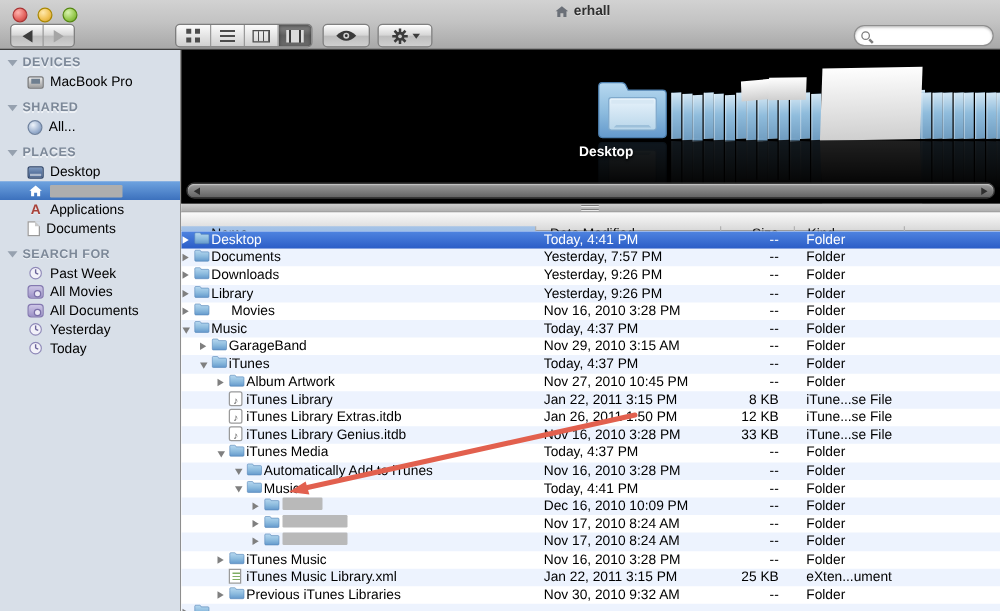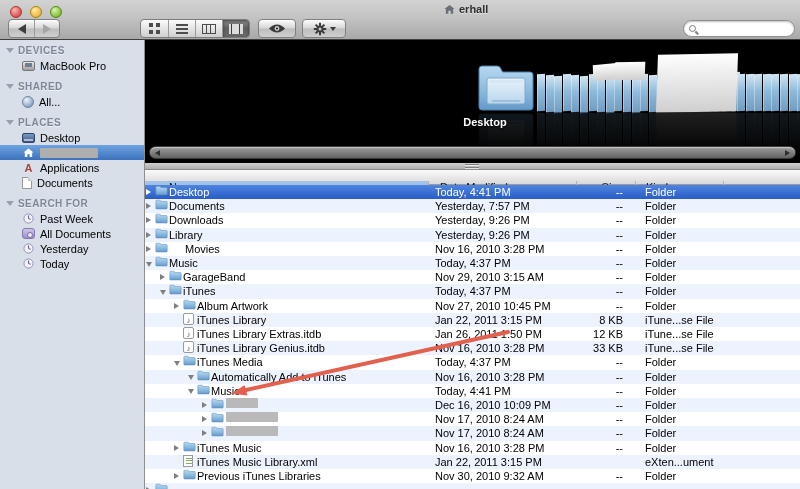--- a/index.html
+++ b/index.html
@@ -272,20 +272,24 @@
       </div>
       <div class="sb-item">
         <span class="sbi">
           <svg width="11" height="11" viewBox="0 0 12 12">
             <circle cx="6" cy="6" r="5" fill="#f2f1f9" stroke="#8f89b8"></circle>
             <line x1="6" y1="6" x2="6" y2="2.7" stroke="#6a639a" stroke-width="1.2"></line>
             <line x1="6" y1="6" x2="8.3" y2="6.8" stroke="#6a639a" stroke-width="1.2"></line>
           </svg>
         </span>
         <span>Past Week</span>
+      </div>
+      <div class="sb-item">
+        <span class="sbi sbi-smart"></span>
+        <span>All Movies</span>
       </div>
       <div class="sb-item">
         <span class="sbi sbi-smart"></span>
         <span>All Documents</span>
       </div>
       <div class="sb-item">
         <span class="sbi">
           <svg width="11" height="11" viewBox="0 0 12 12">
             <circle cx="6" cy="6" r="5" fill="#f2f1f9" stroke="#8f89b8"></circle>
             <line x1="6" y1="6" x2="6" y2="2.7" stroke="#6a639a" stroke-width="1.2"></line>
@@ -608,20 +612,21 @@
             </svg></span>
           <span class="cell-name" style="left: 52px;">iTunes Music</span>
           <span class="cell-date">Nov 16, 2010 3:28 PM</span>
           <span class="cell-size">--</span>
           <span class="cell-kind">Folder</span>
         </div>
         <div class="row alt" style="top: 269.8px;">
           <span class="icon-xmlfile" style="left: 38px;"></span>
           <span class="cell-name" style="left: 52px;">iTunes Music Library.xml</span>
           <span class="cell-date">Jan 22, 2011 3:15 PM</span>
+          <span class="cell-size">25 KB</span>
           <span class="cell-kind">eXten...ument</span>
         </div>
         <div class="row" style="top: 284px;">
           <div class="disc right" style="left: 29px;"></div>
           <span class="ficon" style="left: 38px;"><svg width="13" height="11" viewBox="0 0 16 13">
               <path d="M1 4 L1 2.2 Q1 1.2 2 1.2 L5.8 1.2 Q6.6 1.2 6.9 2 L7.2 2.8 L14 2.8 Q15 2.8 15 3.8 L15 11 Q15 12 14 12 L2 12 Q1 12 1 11 Z" fill="url(#gf)" stroke="#5586b8" stroke-width="0.6"></path>
             </svg></span>
           <span class="cell-name" style="left: 52px;">Previous iTunes Libraries</span>
           <span class="cell-date">Nov 30, 2010 9:32 AM</span>
           <span class="cell-size">--</span>

